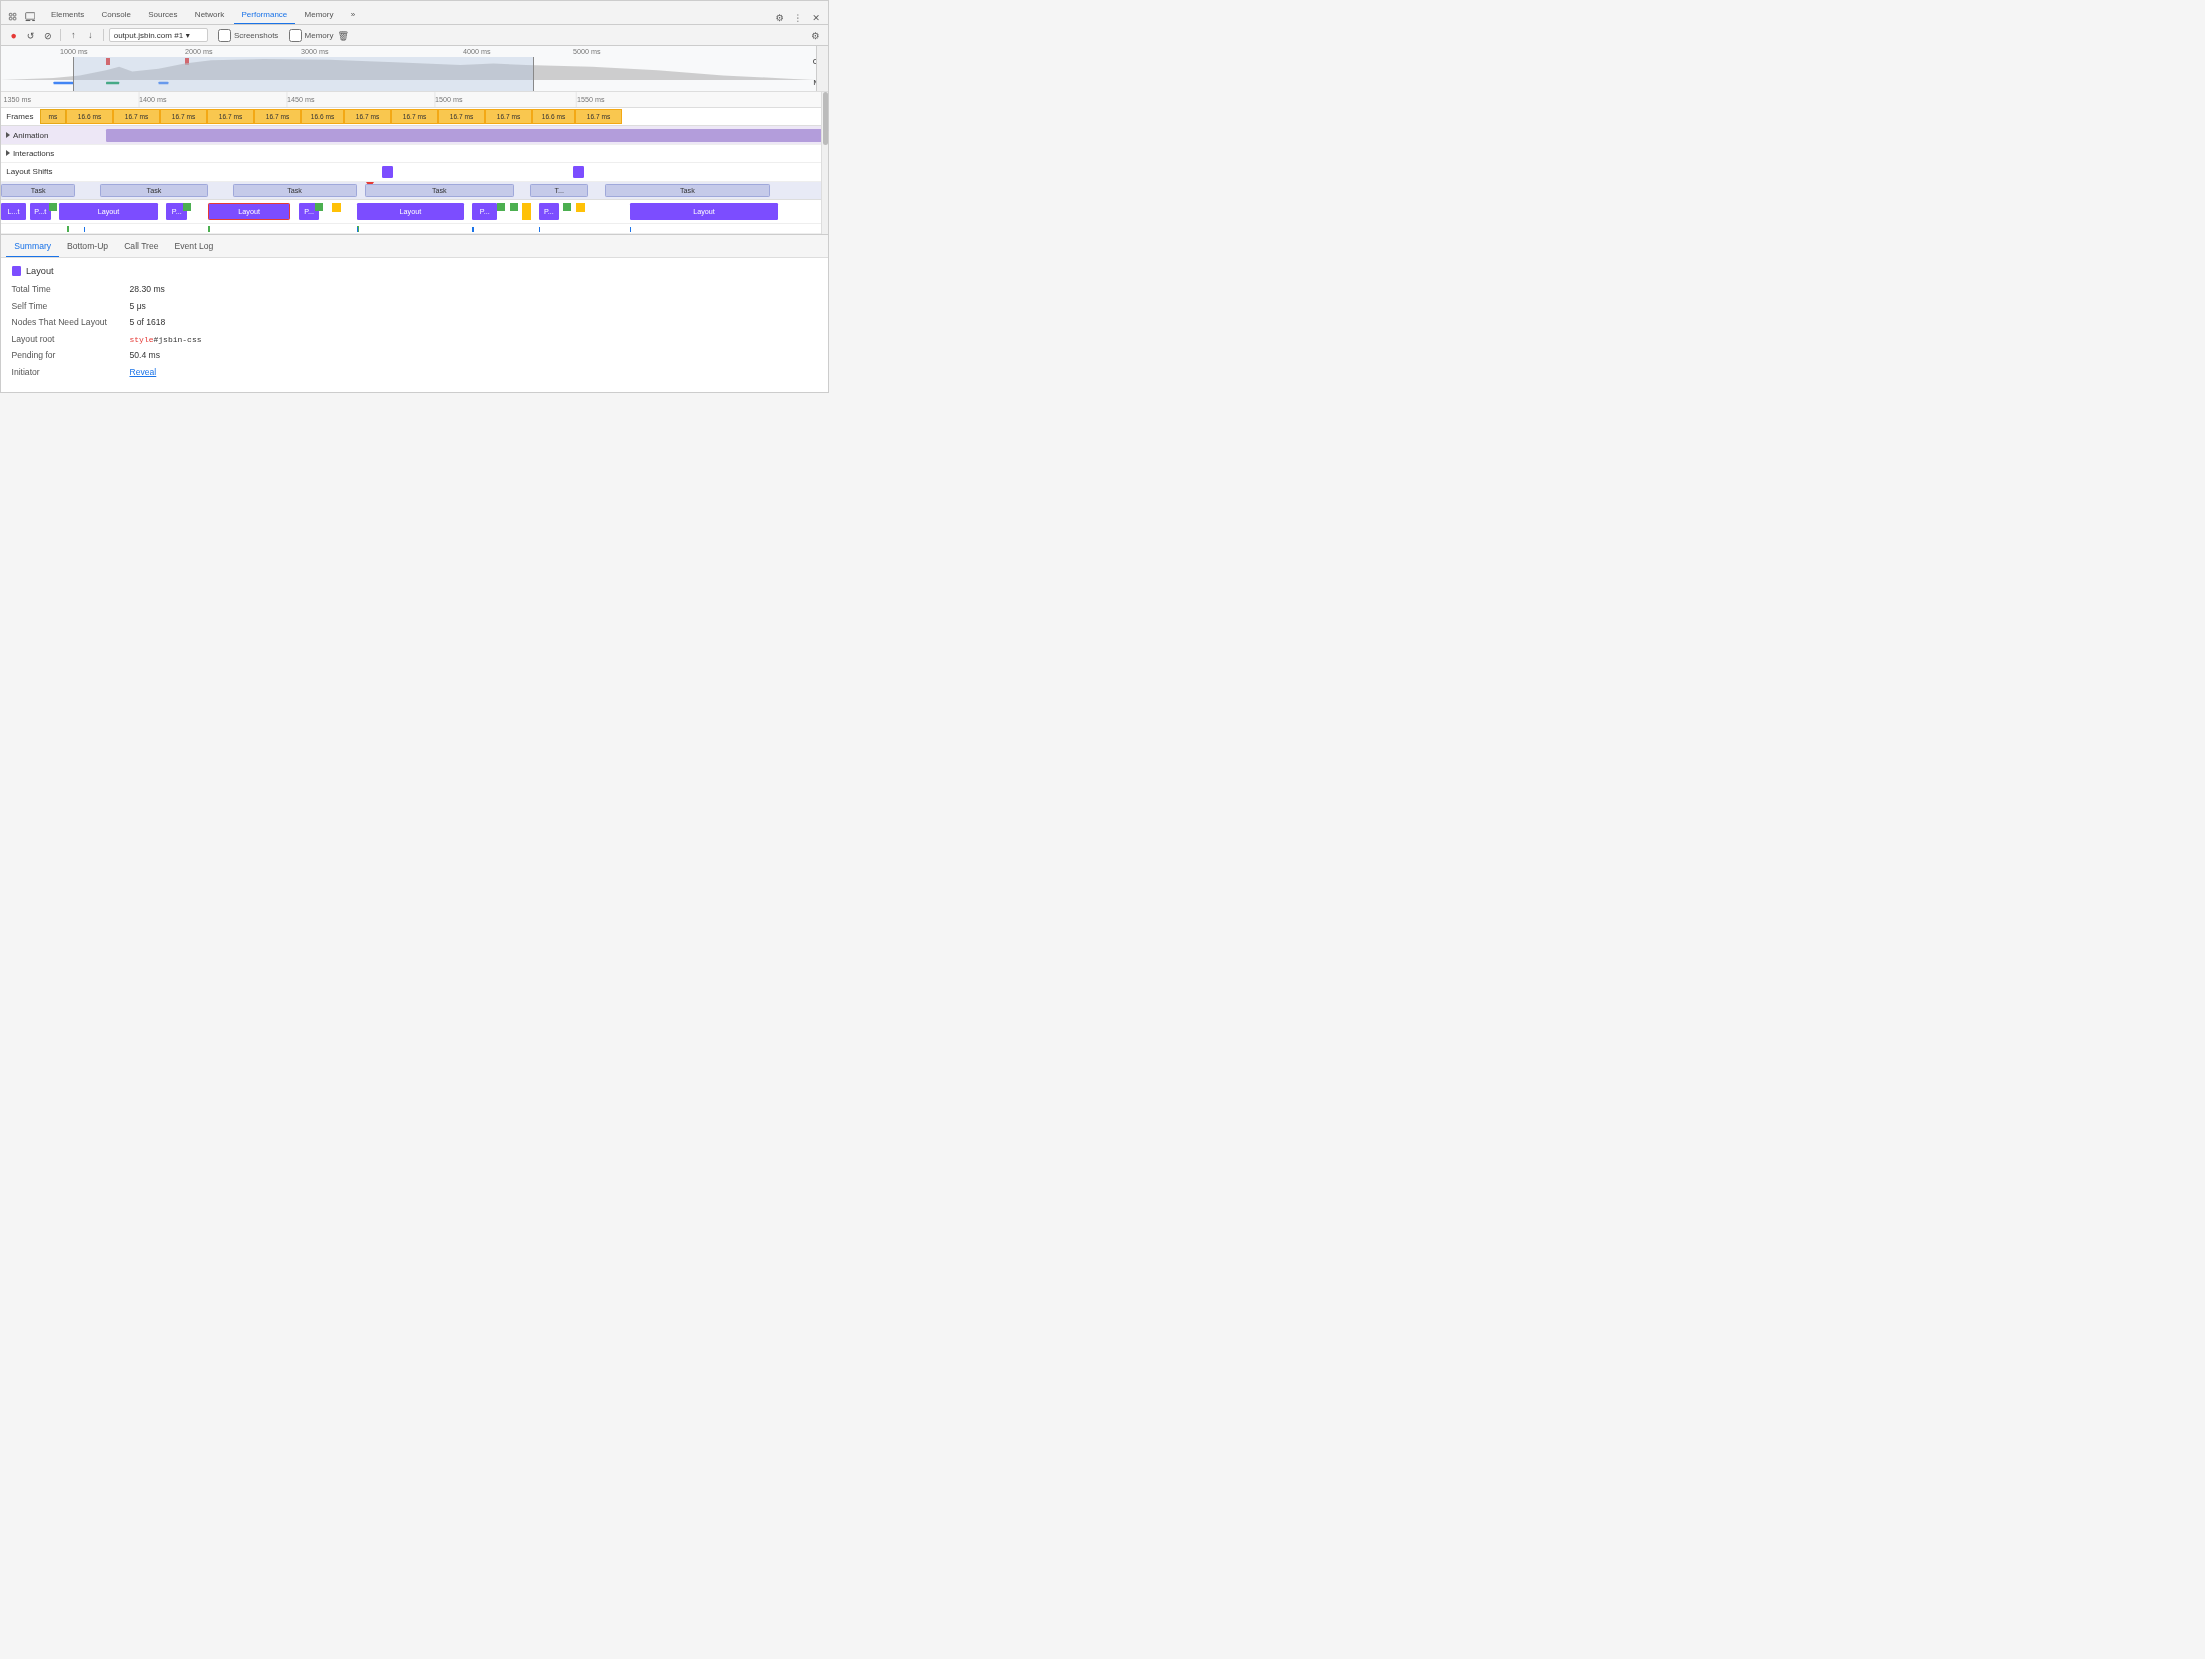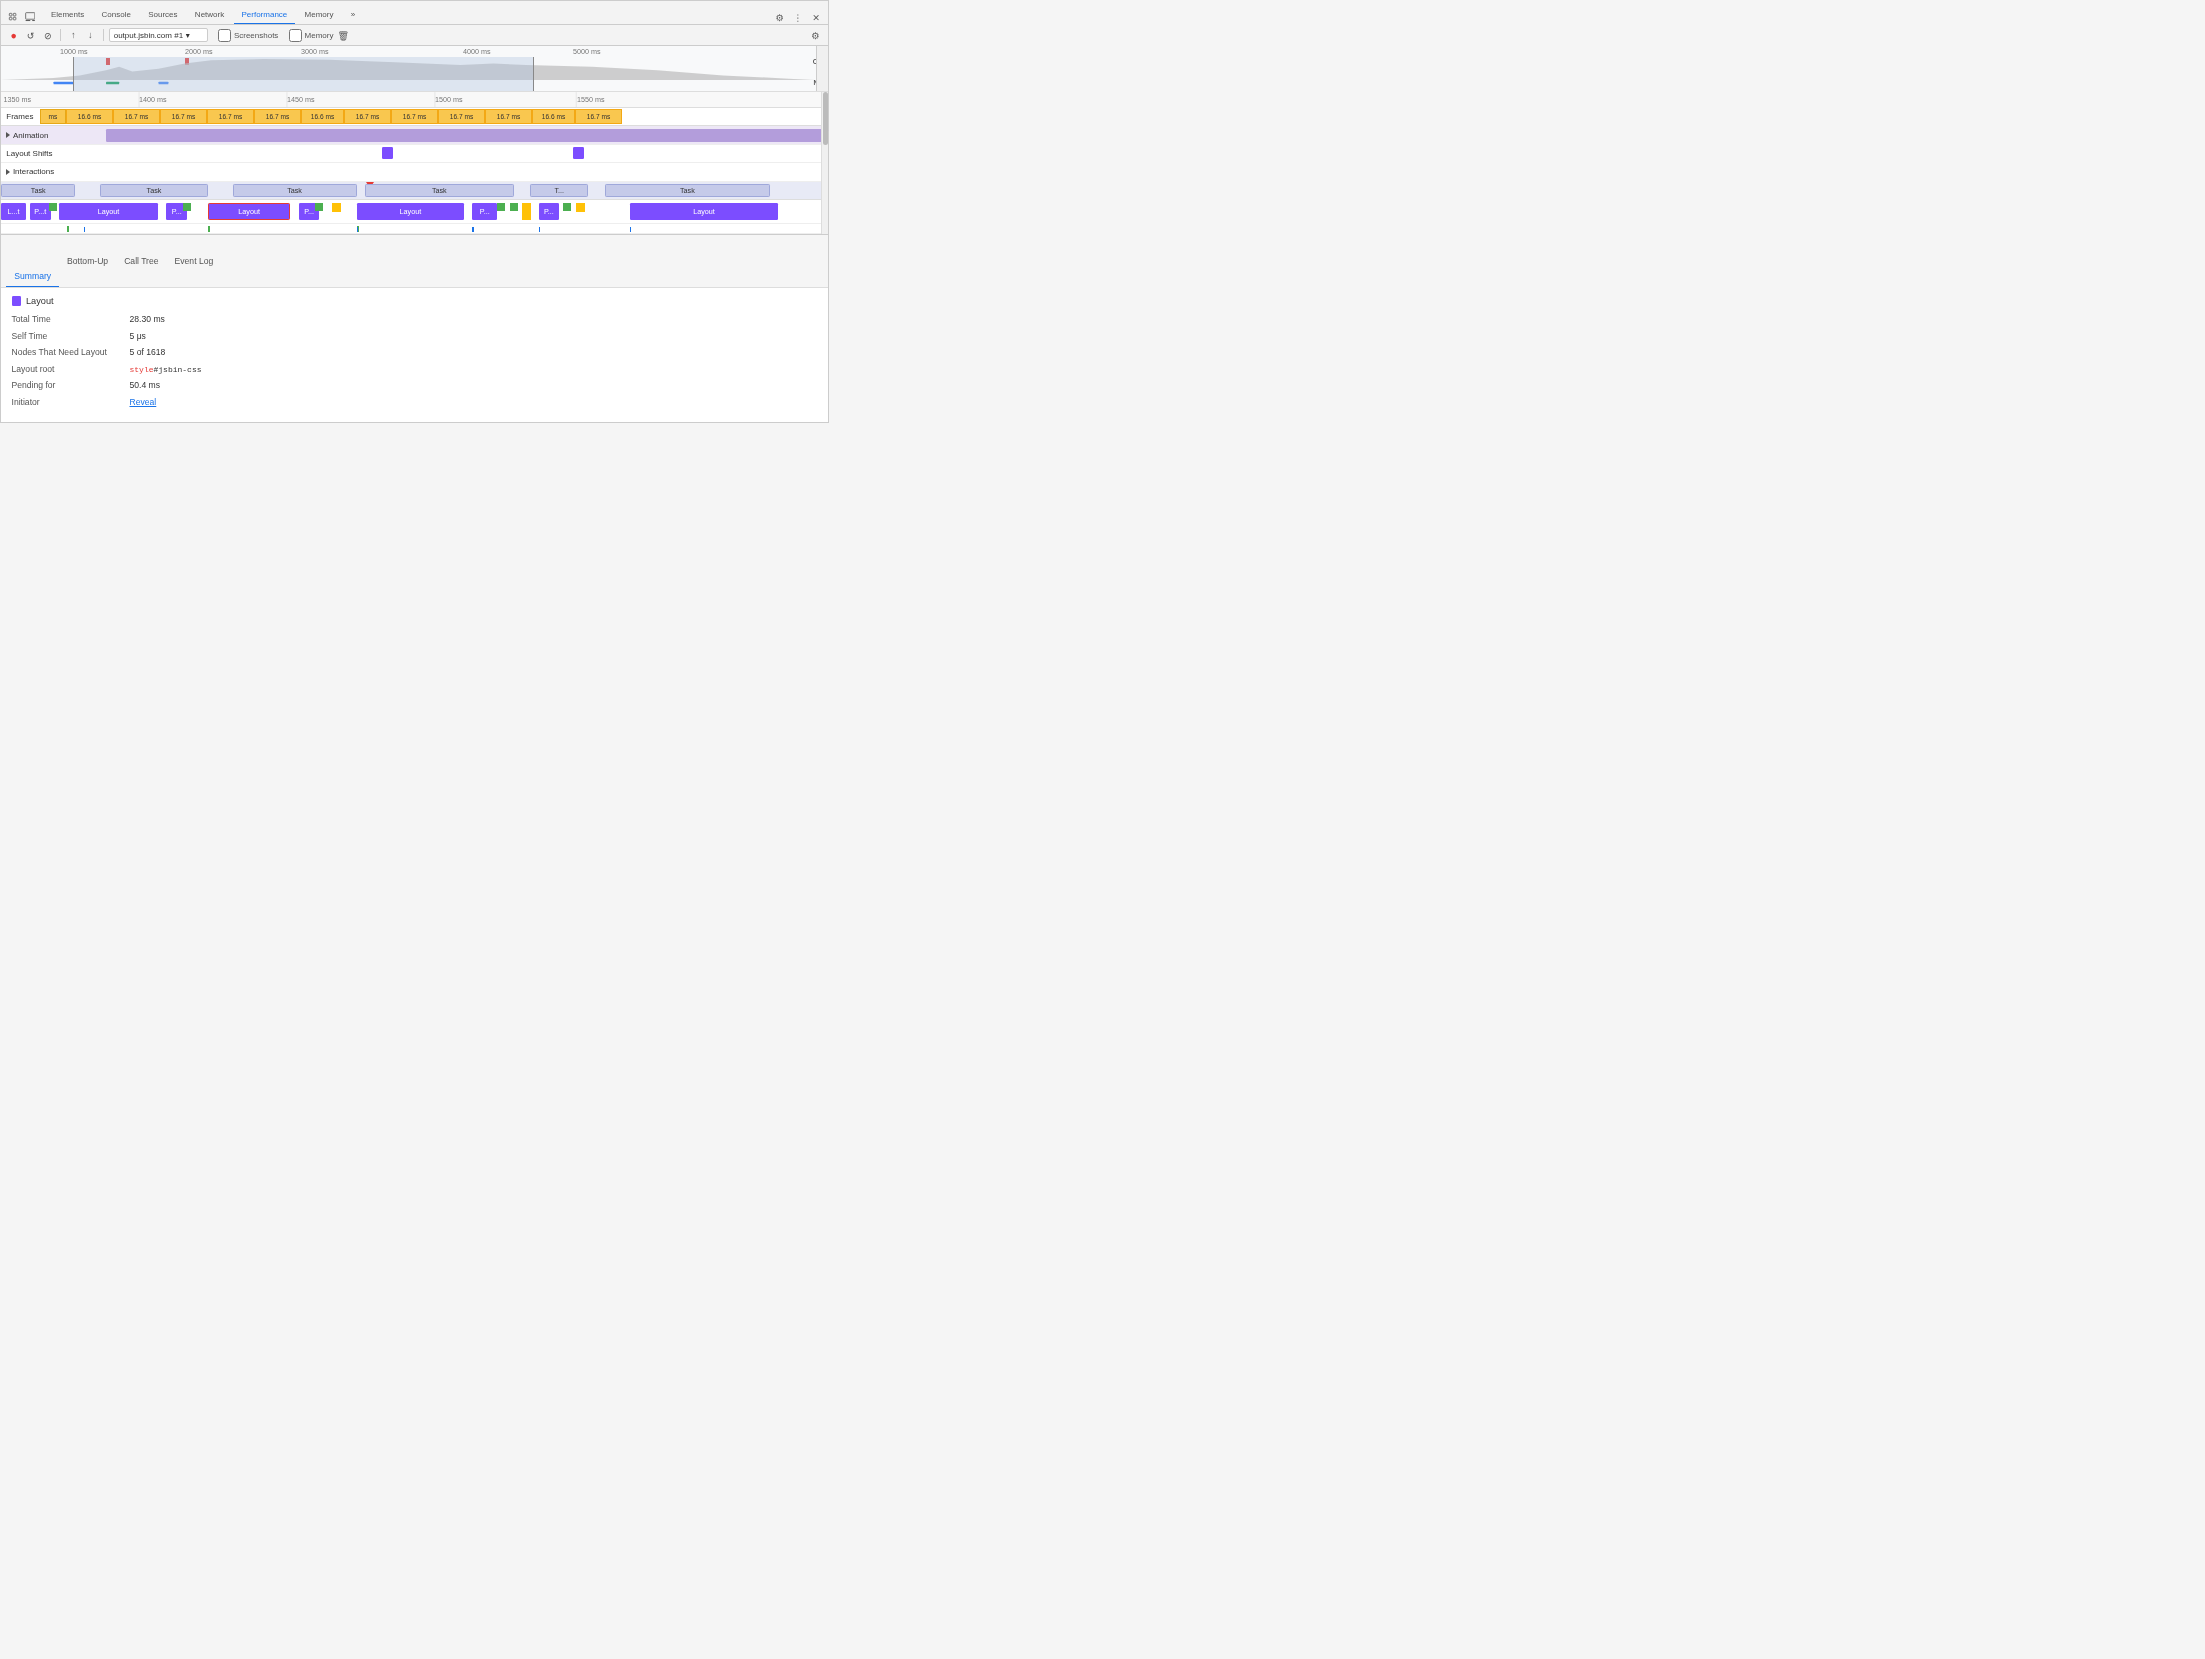--- a/index.html
+++ b/index.html
@@ -361,21 +361,20 @@
       padding: 5.3px 8px;
       font-size: 8.6px;
       color: #555;
       cursor: pointer;
       border-bottom: 1.3px solid transparent;
     }
 
     .bottom-tab.active {
       color: #1a73e8;
       border-bottom: 1.3px solid #1a73e8;
-      margin-top: 30px;
     }
 
     .bottom-content {
       padding: 8px 10.5px;
     }
 
     .summary-title {
       display: flex;
       align-items: center;
       gap: 5.3px;
@@ -555,34 +554,34 @@
         <span class="triangle-right"></span>
         <span>Animation</span>
       </div>
       <div class="track-content">
         <div class="animation-bar"></div>
       </div>
     </div>
 
     <div class="track-row">
       <div class="track-label">
+        <span class="triangle-right"></span>
+        <span>Interactions</span>
+      </div>
+      <div class="track-content"></div>
+    </div>
+
+    <div class="track-row">
+      <div class="track-label">
         <span>Layout Shifts</span>
       </div>
       <div class="track-content" style="position:relative;">
         <div class="layout-shift-block" style="left: 276px;"></div>
         <div class="layout-shift-block" style="left: 467px;"></div>
       </div>
-    </div>
-
-    <div class="track-row">
-      <div class="track-label">
-        <span class="triangle-right"></span>
-        <span>Interactions</span>
-      </div>
-      <div class="track-content"></div>
     </div>
 
 
     <div class="tasks-row">
       <div class="task-block" style="left:0%; width:9%;">Task</div>
       <div class="task-block" style="left:12%; width:13%;">Task</div>
       <div class="task-block" style="left:28%; width:15%;">Task</div>
 
       <div style="position:absolute; left:calc(44% + 1.3px); top:0; width:0; height:0; border-left:4px solid transparent; border-right:4px solid transparent; border-top:6.6px solid #e53935;"></div>
       <div class="task-block" style="left:44%; width:18%;">Task</div>

